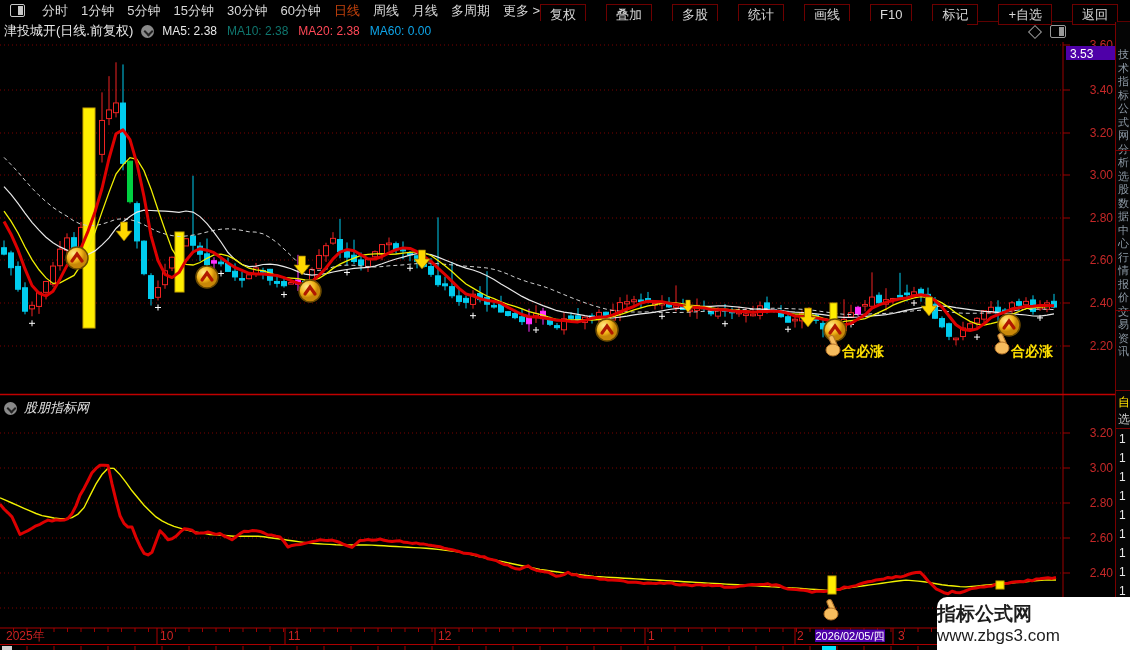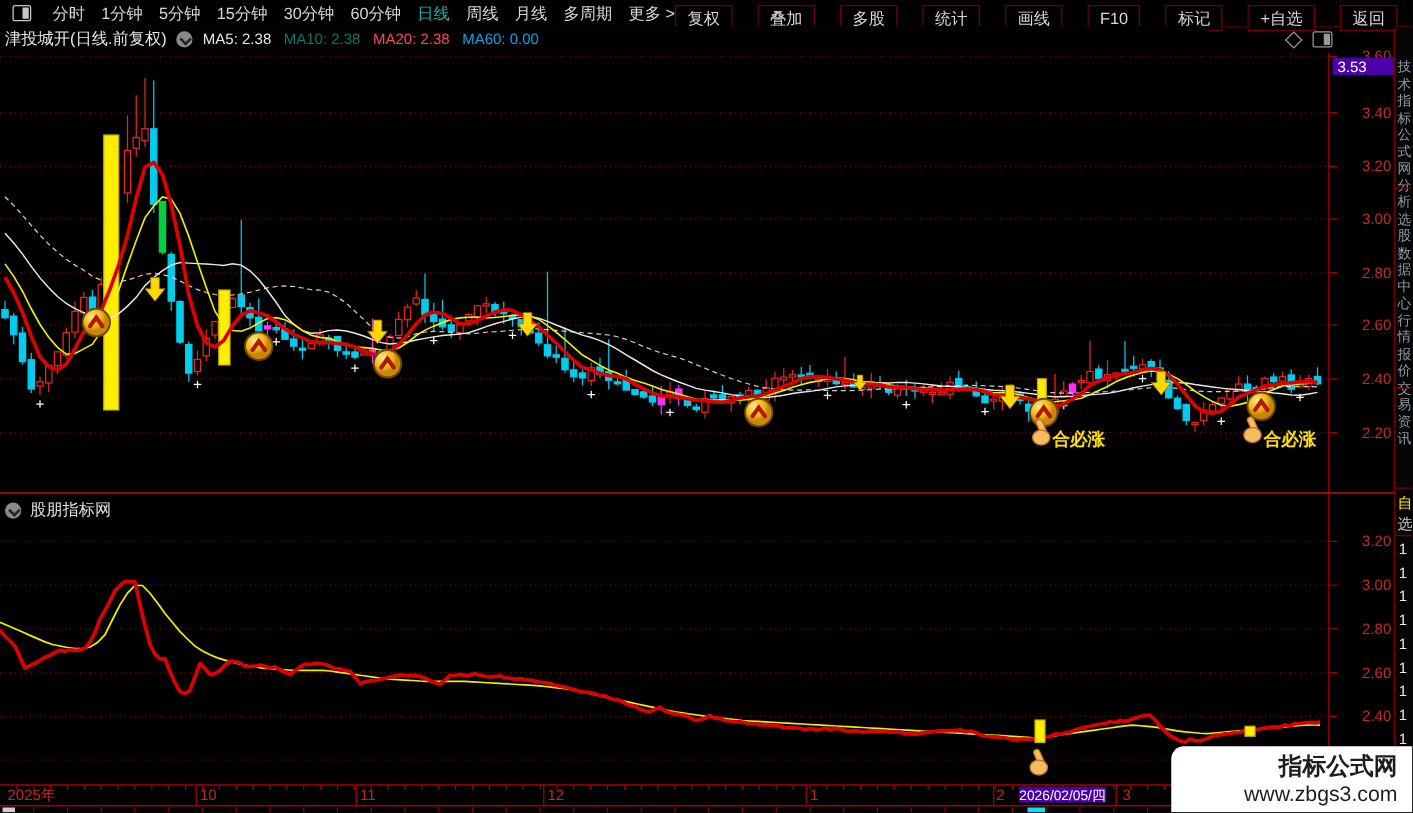--- a/index.html
+++ b/index.html
@@ -6,51 +6,51 @@
   .screen{position:relative;width:1130px;height:650px;background:#000;overflow:hidden;
           font-family:"Liberation Sans","DejaVu Sans",sans-serif;}
   svg{position:absolute;top:0;left:0;z-index:1;}
   
   .toolbar{position:absolute;top:0;left:0;width:1130px;height:21px;background:#000;
            border-bottom:1px solid #5e0000;z-index:5;display:flex;align-items:center;}
   .toolbar-left{display:flex;align-items:center;gap:13px;padding-left:10px;}
   .winicon{width:13px;height:11px;border:1px solid #c8c8c8;border-radius:2px;position:relative;margin-right:4px;}
   .winicon:after{content:"";position:absolute;right:1px;top:1px;bottom:1px;width:5px;background:#c8c8c8;}
   .titem{color:#d8d8d8;font-size:13px;line-height:20px;cursor:default;white-space:nowrap;}
-  .titem.active{color:#14b8a6;}
+  .titem.active{color:#c2410c;}
   .toolbar-right{position:absolute;right:12px;top:4px;display:flex;height:21px;gap:21px;}
   .rtem{color:#d8d8d8;font-size:13px;line-height:19px;padding:0 9px;border:1px solid #6e0000;
         margin-left:-1px;background:#000;white-space:nowrap;}
   
   .titlebar{position:absolute;top:21px;left:0;width:967px;height:20px;background:#000;z-index:5;
             display:flex;align-items:center;gap:8px;padding-left:4px;box-sizing:border-box;}
   .stock-title{color:#e8e8e8;font-size:13px;white-space:nowrap;}
   .chev-circle{width:13px;height:13px;border-radius:50%;background:#8a8a8a;position:relative;flex:0 0 auto;}
   .chev-circle i{position:absolute;left:3.5px;top:3px;width:5px;height:5px;border-right:2px solid #222;
                  border-bottom:2px solid #222;transform:rotate(45deg);}
   .ma-item{font-size:12px;white-space:nowrap;}
   .tb-icons{position:absolute;left:1030px;top:4px;display:flex;gap:10px;align-items:center;}
   .diamond{width:8px;height:8px;border:1px solid #999;transform:rotate(45deg);}
   .panelicon{width:14px;height:11px;border:1px solid #999;border-radius:2px;position:relative;}
   .panelicon:after{content:"";position:absolute;right:1px;top:1px;bottom:1px;width:5px;background:#999;}
   
   .pane-label{position:absolute;left:4px;top:399px;display:flex;align-items:center;gap:7px;z-index:4;}
-  .pane-label .txt{color:#e0e0e0;font-size:13px;}
+  .pane-label .txt{color:#e0e0e0;font-size:13px;font-style:italic;}
   
   .edge-strip{position:absolute;top:22px;right:0;width:14px;height:628px;z-index:6;background:#050505;
               border-left:1px solid #7a0000;overflow:hidden;}
   .edge-strip .col{position:absolute;left:2px;top:26px;width:20px;display:flex;flex-direction:column;}
   .edge-strip span{font-size:11px;line-height:13.5px;color:#8e9aa6;white-space:nowrap;}
   .edge-sep{position:absolute;left:0;width:14px;height:1px;background:#7a0000;}
   .edge-tab{position:absolute;left:2px;font-size:12px;line-height:16px;}
   .edge-ones{position:absolute;left:3px;top:408px;display:flex;flex-direction:column;}
   .edge-ones span{color:#e8e8e8;font-size:12px;line-height:19px;}
   
   .watermark{position:absolute;right:0;bottom:0;width:193px;height:53px;background:#fff;z-index:8;
-             border-top-left-radius:10px;text-align:right;padding:6px 12px 0 0;box-sizing:border-box;}
+             border-top-left-radius:10px;padding:6px 12px 0 0;box-sizing:border-box;}
   .watermark .l1{color:#1d1d1d;font-size:19px;font-weight:bold;line-height:22px;}
   .watermark .l2{color:#1d1d1d;font-size:17px;line-height:21px;}
 </style>
 </head>
 <body>
 
 <div class="screen">
 
   <svg id="chart" width="1130" height="650" viewBox="0 0 1130 650">
       <rect x="0" y="0" width="1130" height="650" fill="#000000"></rect>

